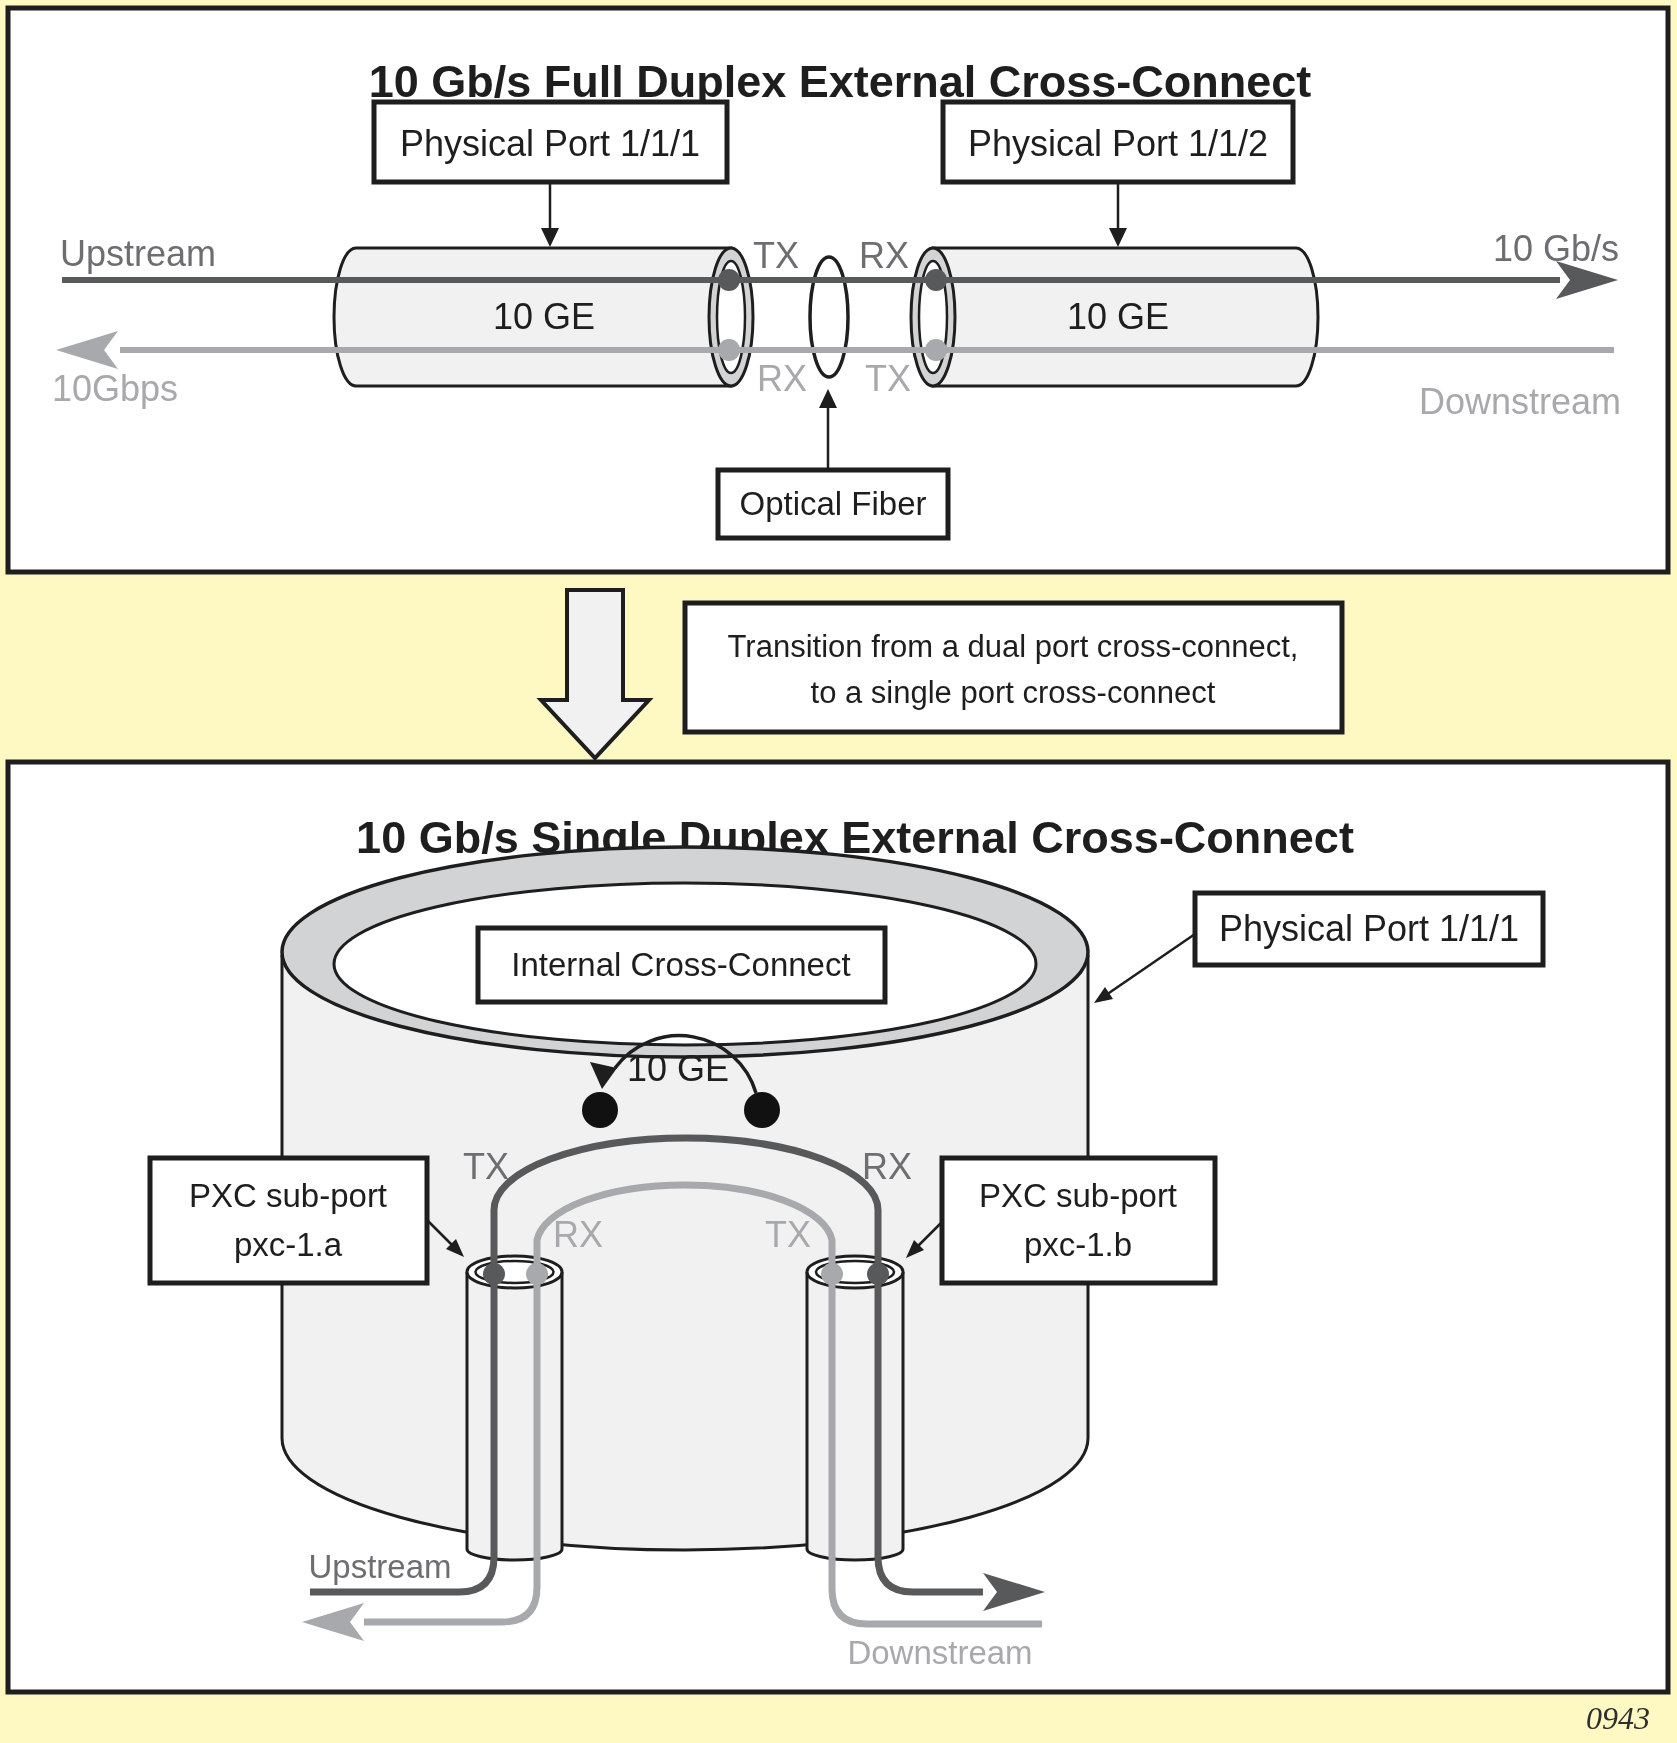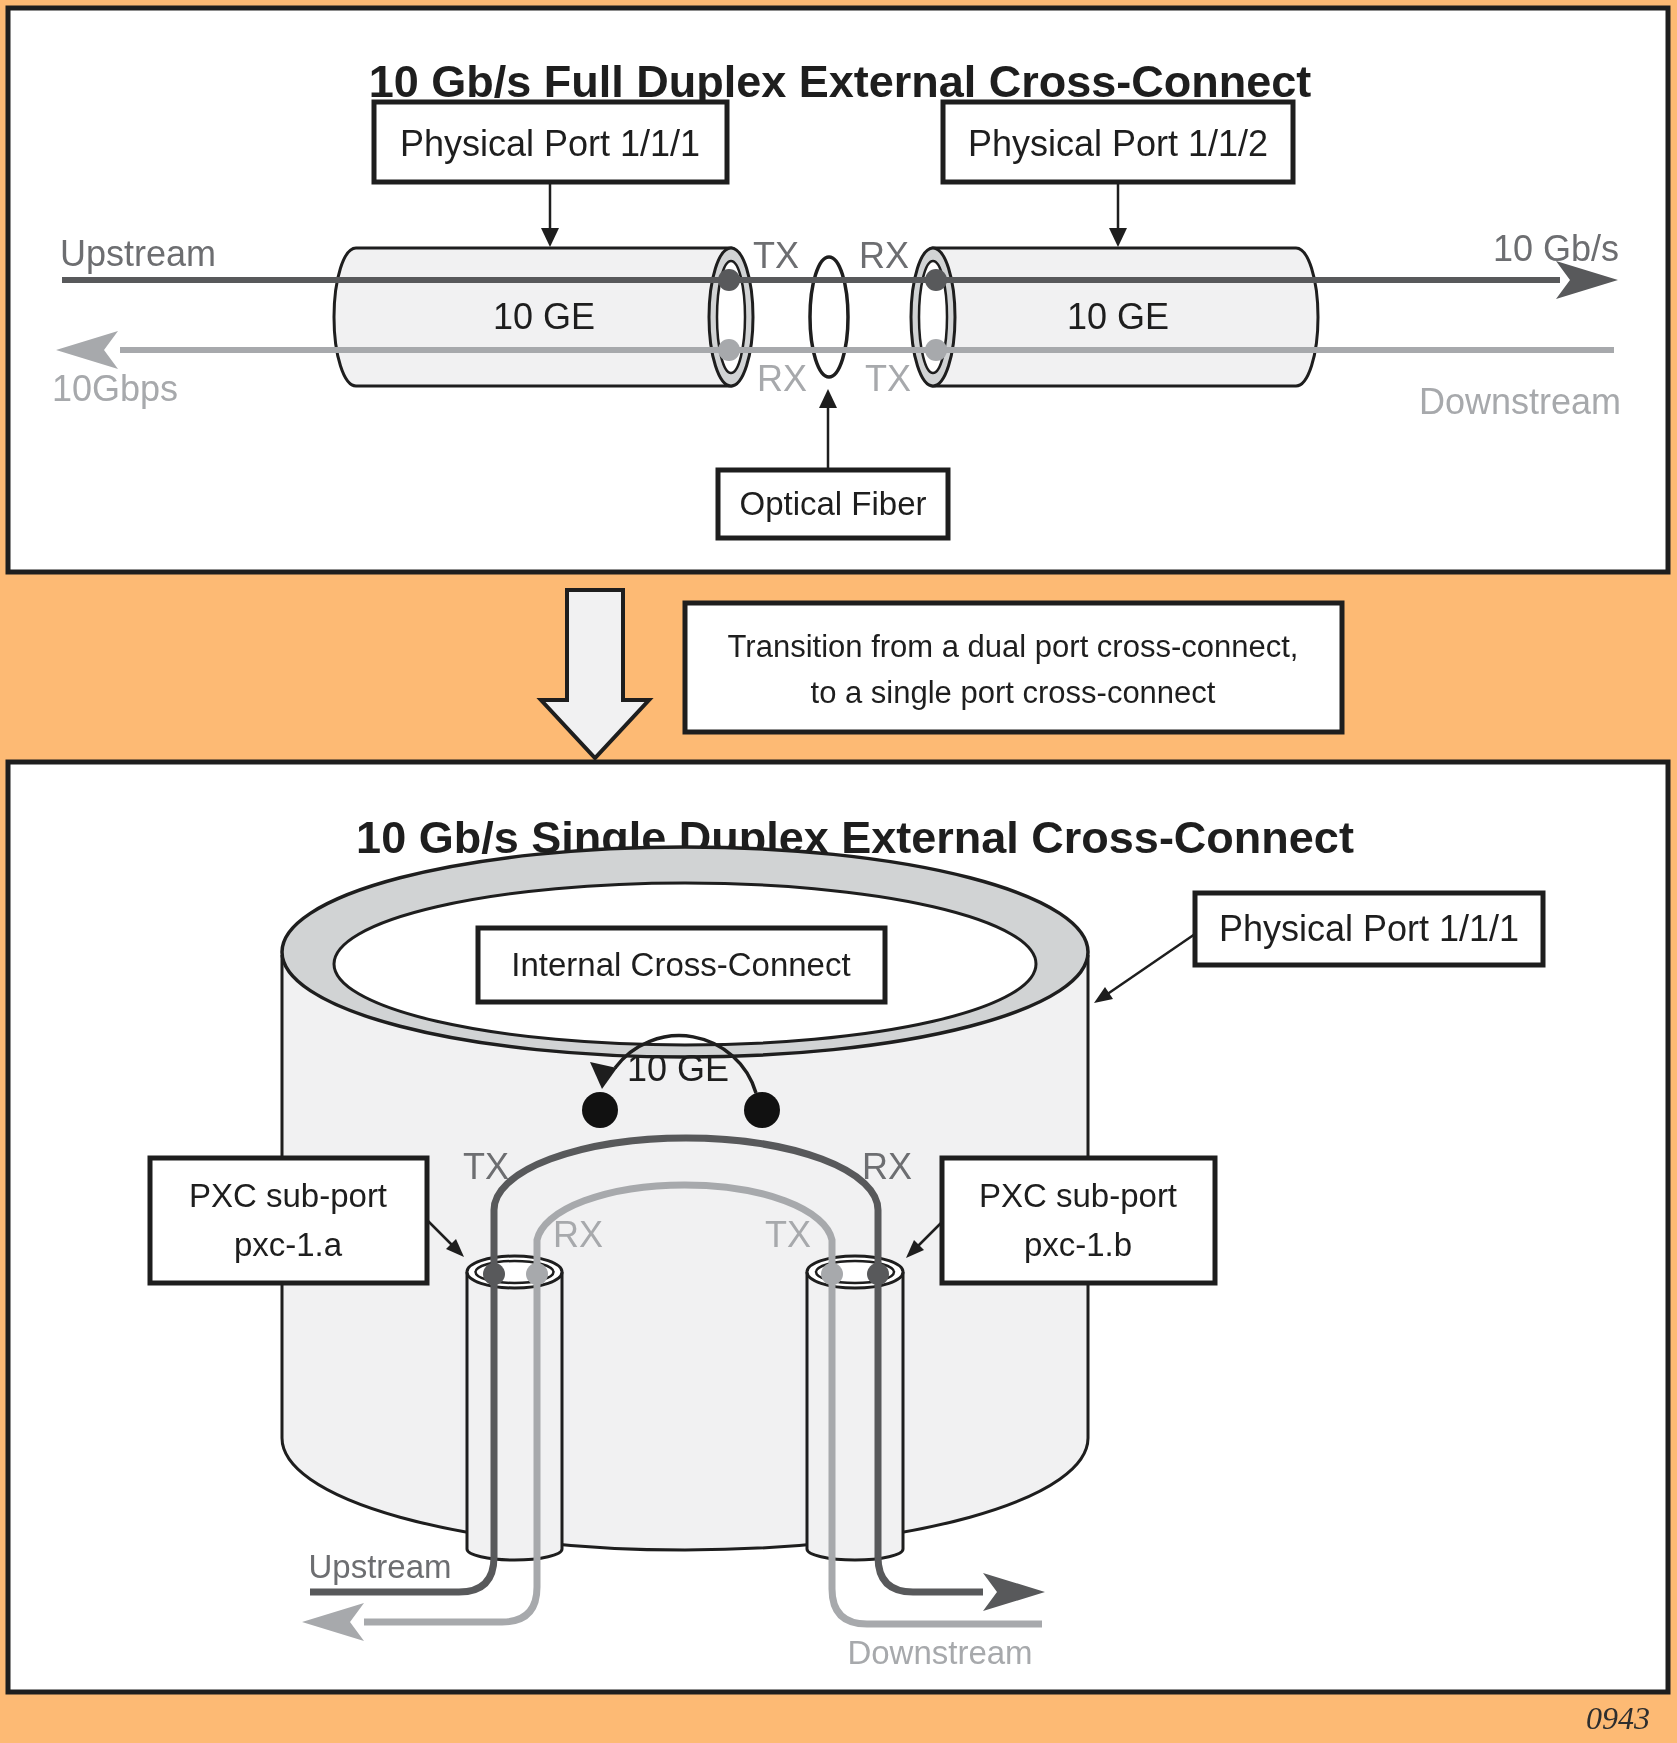--- a/index.html
+++ b/index.html
@@ -1,16 +1,16 @@
 <!DOCTYPE html>
 <html><head>
 <meta charset="utf-8">
 <style>
   html,body{margin:0;padding:0;background:#ffffff;}
-  .page{position:relative;width:1677px;height:1743px;background:#fdba74;overflow:hidden;}
+  .page{position:relative;width:1677px;height:1743px;background:#fef9c3;overflow:hidden;}
   svg{display:block;}
   text{font-family:"Liberation Sans","DejaVu Sans",sans-serif;fill:#1e1e1e;}
   .title{font-size:45px;font-weight:bold;}
   .boxlabel{font-size:36px;}
   .boxlabel33{font-size:33px;}
   .lbl{font-size:36px;}
   .lbl33{font-size:33px;}
   .dark{fill:#6d6e71;}
   .light{fill:#a7a9ac;}
   .mid{text-anchor:middle;}

